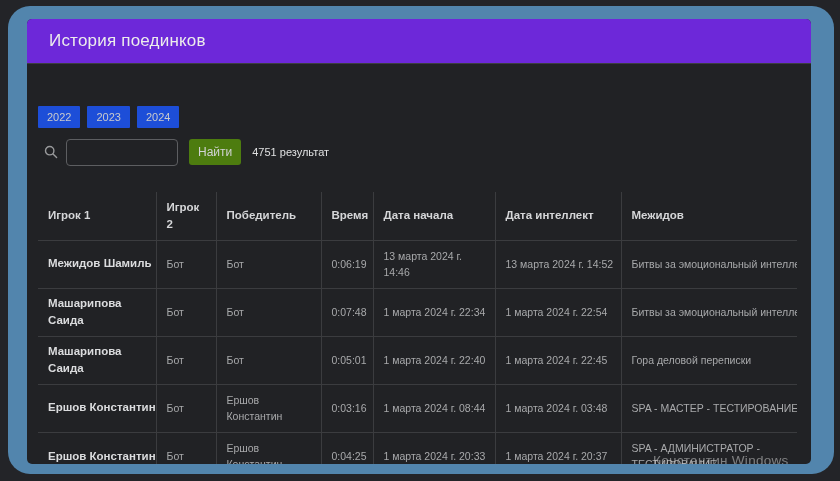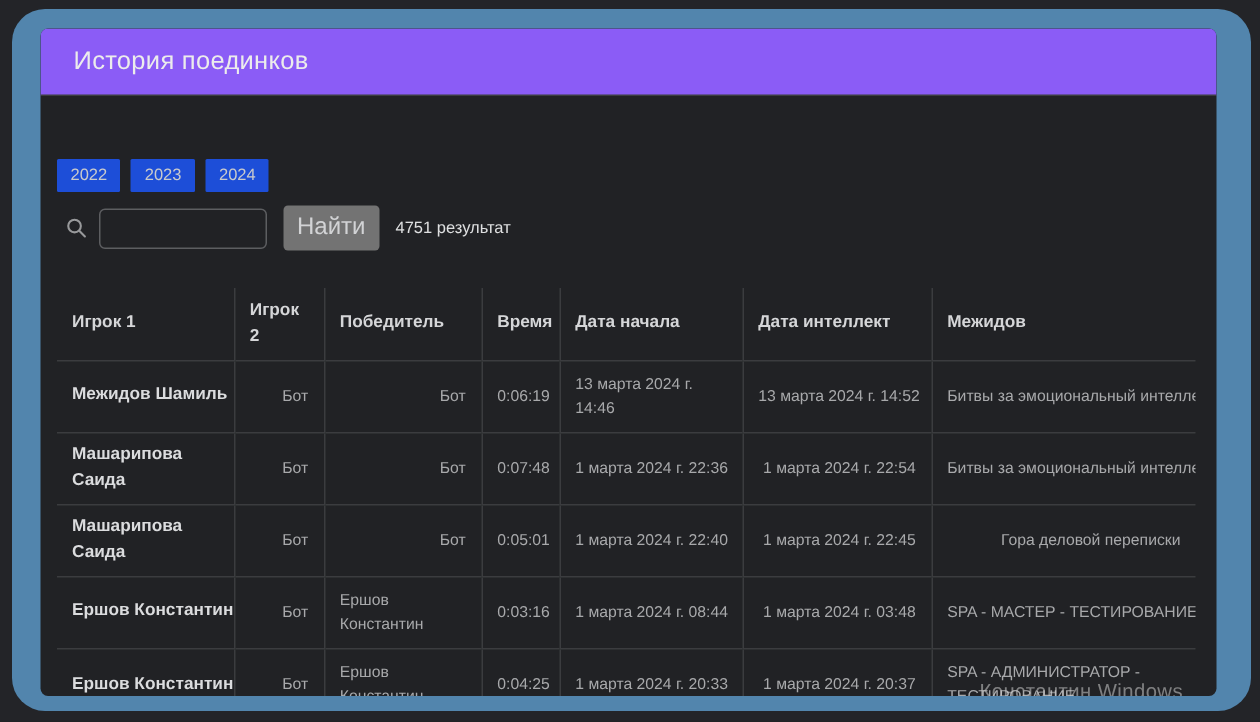--- a/index.html
+++ b/index.html
@@ -11,60 +11,60 @@
   }
   .frame {
     position:absolute; left:8px; top:6px; width:826px; height:468px;
     background:#5285ad; border-radius:22px;
   }
   .panel {
     position:absolute; left:19px; top:13px; width:784px; height:445px;
     background:#212225; border-radius:5px; overflow:hidden;
   }
   .titlebar {
-    height:45px; background:#8b5cf6; border-bottom:1px solid #3d3e41;
+    height:45px; background:#6d28d9; border-bottom:1px solid #3d3e41;
     display:flex; align-items:center; padding:0 22px;
   }
   .title { color:#ececec; font-size:17px; font-weight:500; letter-spacing:.2px; }
 
   .tabs { display:flex; gap:7px; margin:42px 0 0 11px; padding-left:0; }
   .tab {
     background:#1d4ed8; color:#c9cacc; font-size:11px; line-height:14px;
     padding:4px 9px; border:none; cursor:pointer; border-radius:1px;
     font-family:inherit;
   }
 
   .search-row { display:flex; align-items:center; margin:10px 0 0 17px; height:28px; }
   .search-icon { width:14px; height:14px; flex:0 0 auto; }
   .search-input {
     margin-left:8px; width:112px; height:27px;
     background:transparent; border:1px solid #5d5e61; border-radius:4px;
     color:#dddddd; font-size:12px; padding:0 8px; outline:none; font-family:inherit;
   }
   .search-btn {
-    margin-left:11px; background:#737373; color:#d2d3d5; border:none;
-    font-size:16px; padding:6px 9px; border-radius:3px; cursor:pointer;
+    margin-left:11px; background:#4d7c0f; color:#d2d3d5; border:none;
+    font-size:12px; padding:6px 9px; border-radius:3px; cursor:pointer;
     font-family:inherit;
   }
   .results { margin-left:11px; color:#dfe0e1; font-size:11px; }
 
   table {
     margin:26px 0 0 11px; border-collapse:collapse; table-layout:fixed;
     width:759px;
   }
   th, td { vertical-align:middle; text-align:left; padding:6px 10px; }
   th {
     color:#d5d6d8; font-size:11.5px; font-weight:bold; height:48px;
     line-height:1.45;
   }
   td { color:#a8a9ab; font-size:10.5px; height:48px; line-height:1.55; }
   th + th, td + td { border-left:1px solid #3b3c3f; }
   tbody td { border-top:1px solid #3b3c3f; }
   td.p1 { color:#dbdcde; font-weight:bold; font-size:11.5px; line-height:1.5; }
-  .nw { white-space:nowrap; overflow:hidden;text-align:right; }
+  .nw { white-space:nowrap; overflow:hidden; }
 
   .watermark {
     position:absolute; left:626px; top:434px;
     color:rgba(205,205,205,0.55); font-size:13.5px; letter-spacing:.3px;
     pointer-events:none; white-space:nowrap;
   }
 </style>
 </head>
 <body>
 
@@ -120,21 +120,21 @@
           <td class="nw">0:06:19</td>
           <td>13 марта 2024 г. 14:46</td>
           <td class="nw">13 марта 2024 г. 14:52</td>
           <td class="nw">Битвы за эмоциональный интеллект</td>
         </tr>
         <tr>
           <td class="p1">Машарипова Саида</td>
           <td class="nw">Бот</td>
           <td class="nw">Бот</td>
           <td class="nw">0:07:48</td>
-          <td class="nw">1 марта 2024 г. 22:36</td>
+          <td class="nw">1 марта 2024 г. 22:34</td>
           <td class="nw">1 марта 2024 г. 22:54</td>
           <td class="nw">Битвы за эмоциональный интеллект</td>
         </tr>
         <tr>
           <td class="p1">Машарипова Саида</td>
           <td class="nw">Бот</td>
           <td class="nw">Бот</td>
           <td class="nw">0:05:01</td>
           <td class="nw">1 марта 2024 г. 22:40</td>
           <td class="nw">1 марта 2024 г. 22:45</td>

